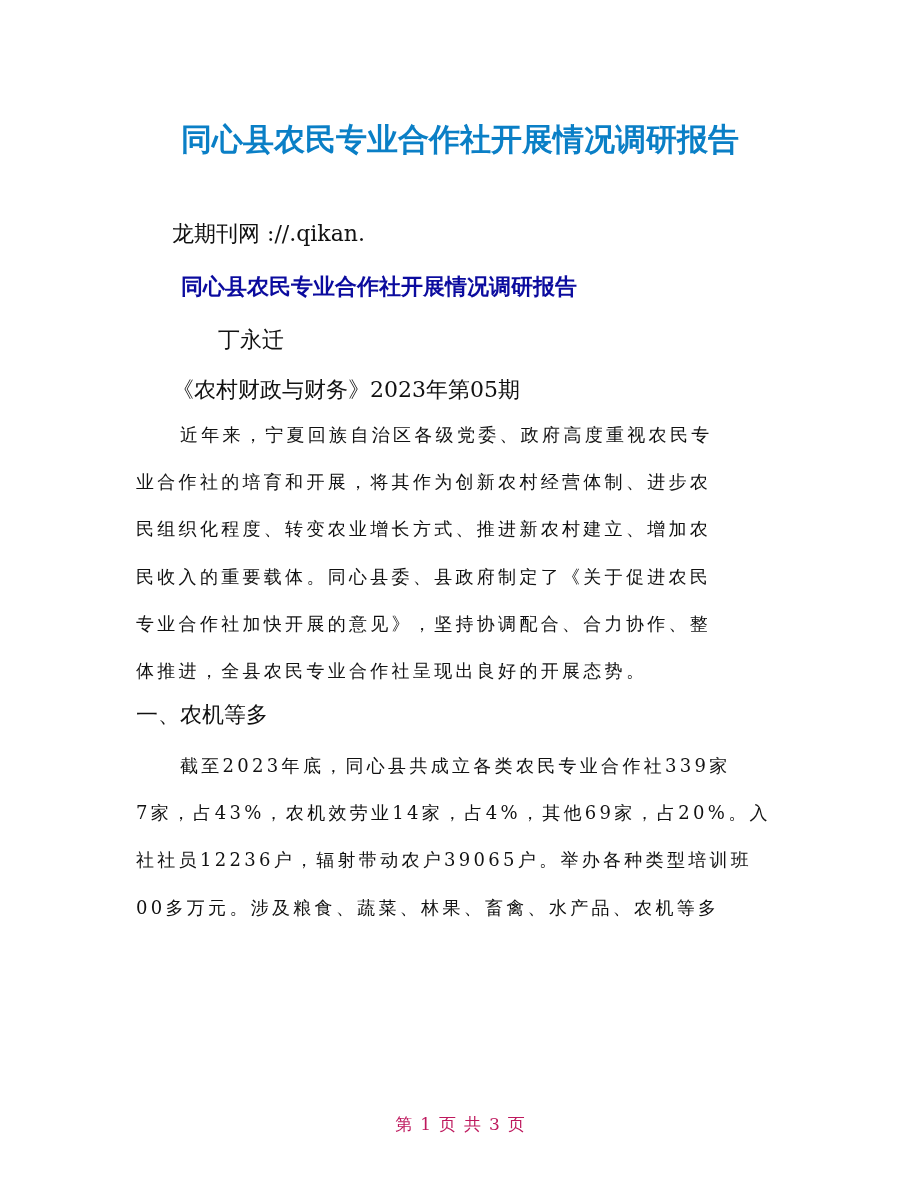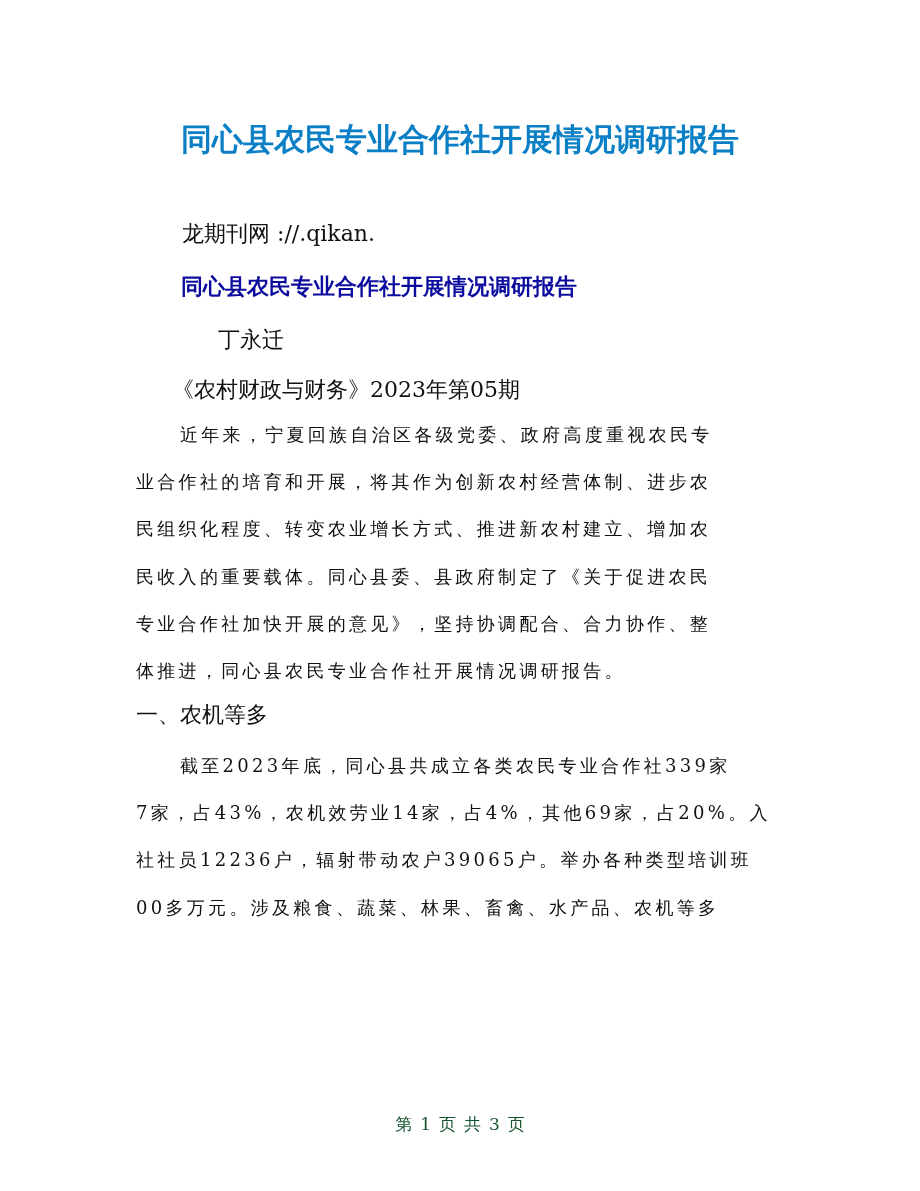--- a/index.html
+++ b/index.html
@@ -33,21 +33,21 @@
       font-size: 31px;
       letter-spacing: 0px;
       line-height: 44px;
     }
     .line {
       position: absolute;
       font-size: 22px;
       line-height: 30px;
       white-space: nowrap;
     }
-    .source-line { left: 182px; top: 219px; }
+    .source-line { left: 172px; top: 219px; }
     .subtitle {
       position: absolute;
       left: 181px;
       top: 271px;
       font-family: "DejaVu Sans", "Liberation Sans", sans-serif;
       font-weight: bold;
       font-size: 22px;
       line-height: 32px;
       white-space: nowrap;
     }
@@ -95,29 +95,29 @@
   <div class="line author">丁永迁</div>
 
   <div class="line journal">《农村财政与财务》2023年第05期</div>
 
   <div class="para" style="top:411px;">
     <span class="row indent">近年来，宁夏回族自治区各级党委、政府高度重视农民专</span>
     <span class="row">业合作社的培育和开展，将其作为创新农村经营体制、进步农</span>
     <span class="row">民组织化程度、转变农业增长方式、推进新农村建立、增加农</span>
     <span class="row">民收入的重要载体。同心县委、县政府制定了《关于促进农民</span>
     <span class="row">专业合作社加快开展的意见》，坚持协调配合、合力协作、整</span>
-    <span class="row">体推进，同心县农民专业合作社开展情况调研报告。</span>
+    <span class="row">体推进，全县农民专业合作社呈现出良好的开展态势。</span>
   </div>
 
   <div class="line section-heading">一、农机等多</div>
 
   <div class="para" style="top:742px;">
     <span class="row indent">截至2023年底，同心县共成立各类农民专业合作社339家</span>
     <span class="row">7家，占43%，农机效劳业14家，占4%，其他69家，占20%。入</span>
     <span class="row">社社员12236户，辐射带动农户39065户。举办各种类型培训班</span>
     <span class="row">00多万元。涉及粮食、蔬菜、林果、畜禽、水产品、农机等多</span>
   </div>
 
-  <div class="footer" style="color:#14532d;">
+  <div class="footer" style="color:#be185d;">
     <span>第</span><span>1</span><span>页</span><span>共</span><span>3</span><span>页</span>
   </div>
 
 </div>
 
 </body></html>

